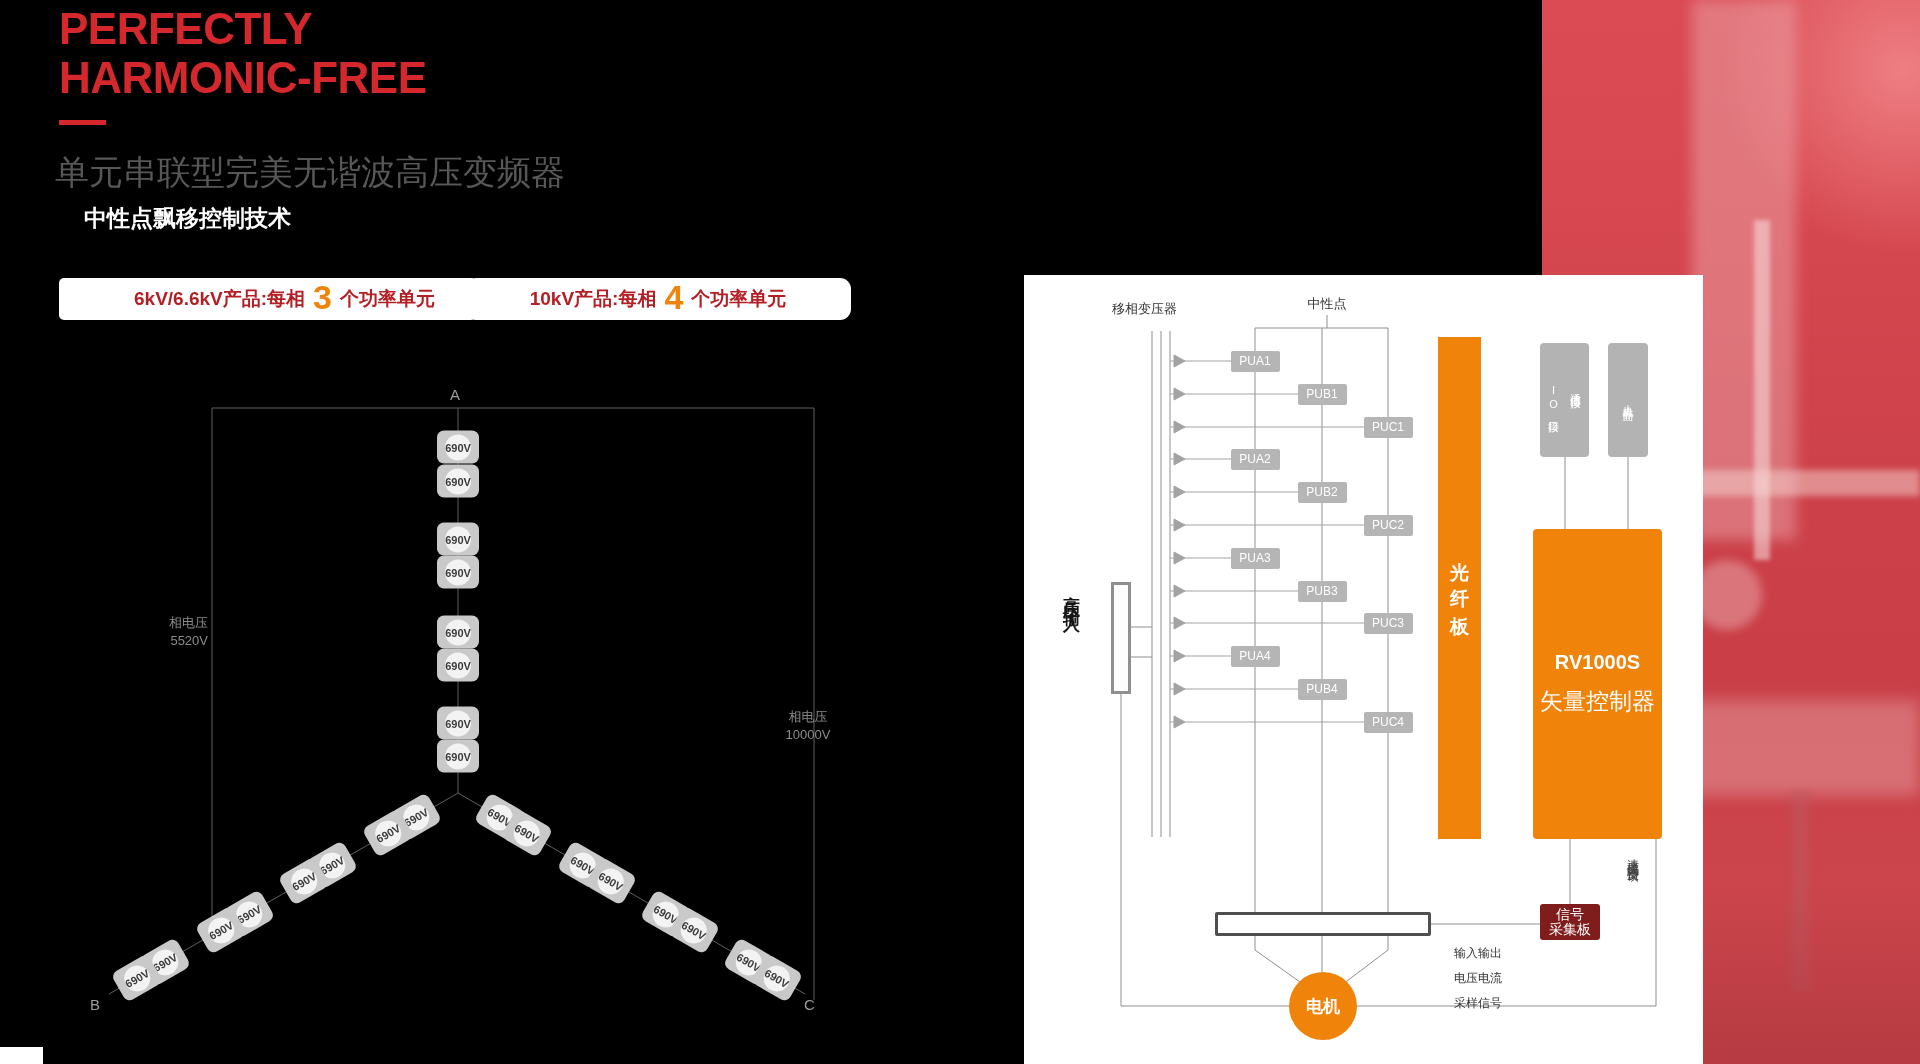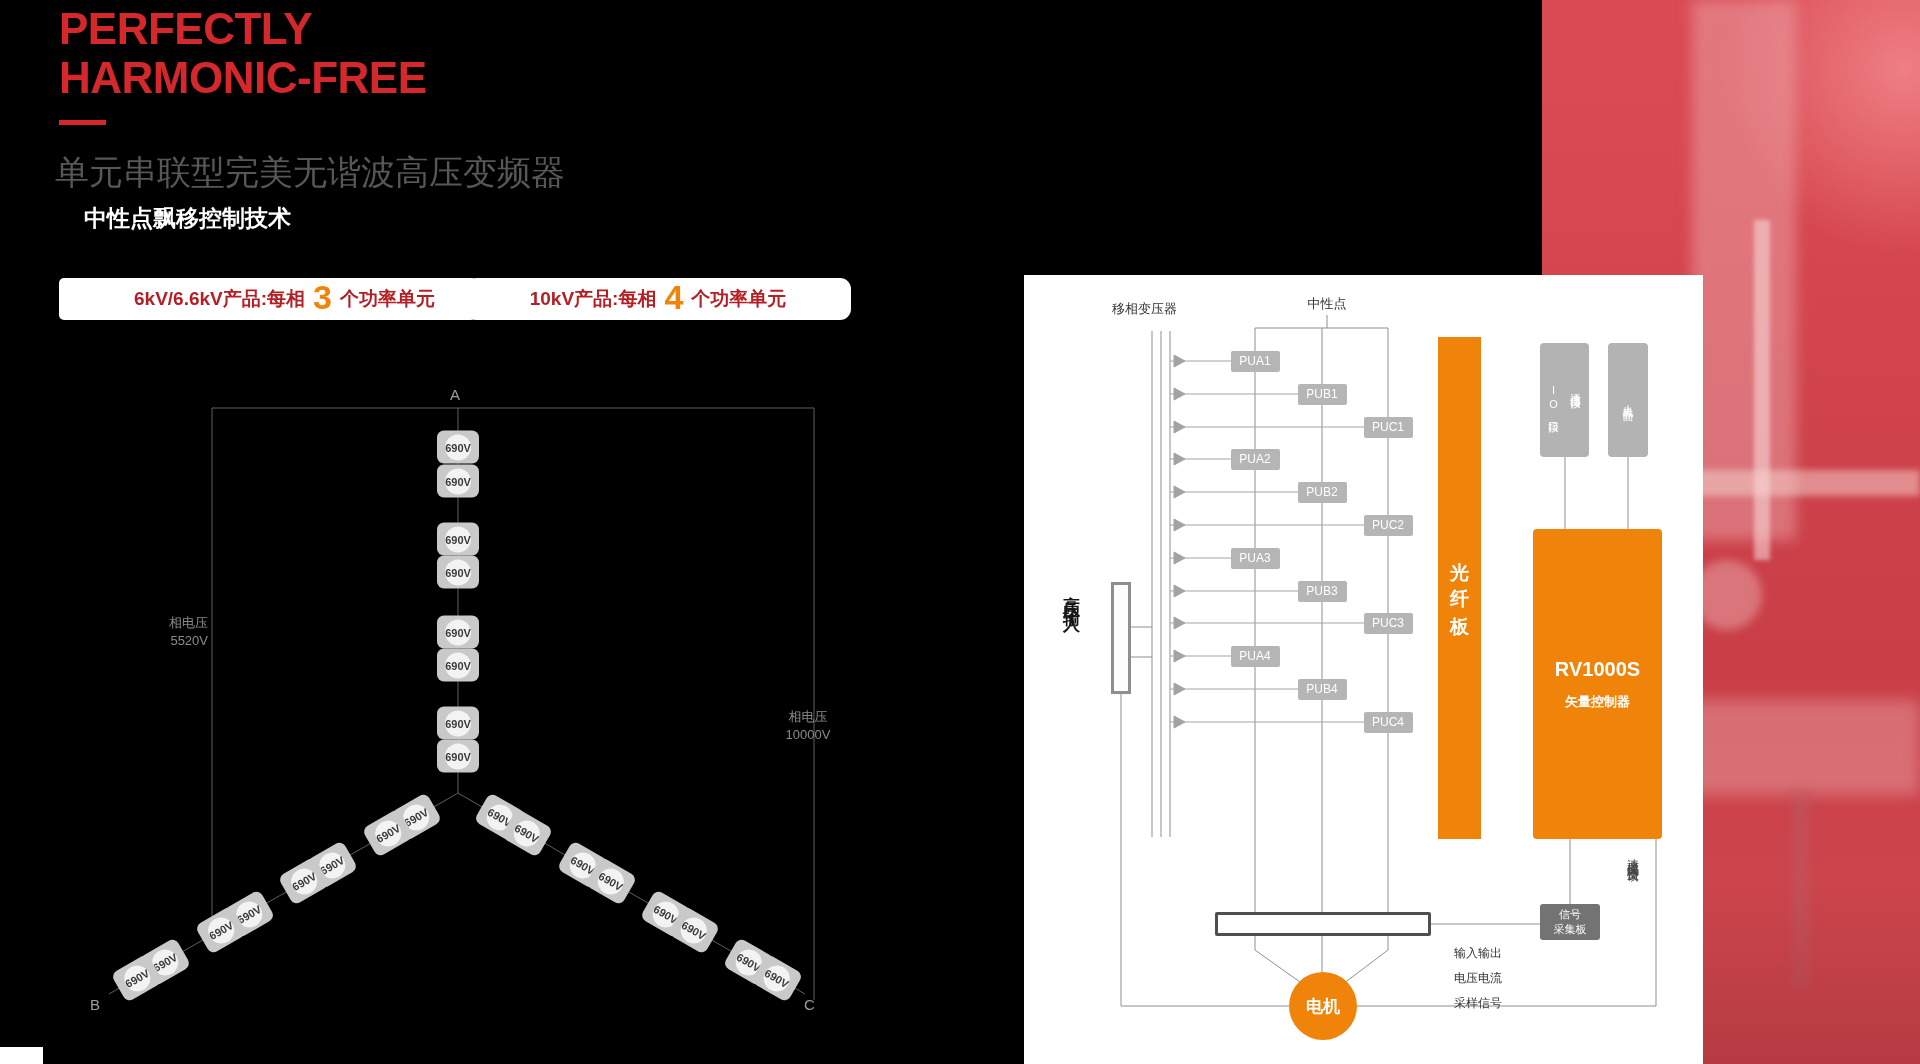--- a/index.html
+++ b/index.html
@@ -63,23 +63,23 @@
         letter-spacing:28px;display:flex;align-items:center;justify-content:center;}
   .gray-vbox{position:absolute;background:#b3b3b3;border-radius:4px;color:#fff;
         writing-mode:vertical-lr;text-orientation:upright;font-size:11px;letter-spacing:2px;
         line-height:2;white-space:pre-line;display:flex;align-items:center;justify-content:center;}
   .io-box{left:516px;top:68px;width:49px;height:114px;}
   .hmi-box{left:584px;top:68px;width:40px;height:114px;}
   .rv-box{position:absolute;left:509px;top:254px;width:129px;height:310px;background:#f0830a;
         border-radius:4px;color:#fff;display:flex;flex-direction:column;align-items:center;
         justify-content:center;gap:12px;}
   .rv-name{font-size:20px;font-weight:700;}
-  .rv-type{font-size:13px;font-weight:700;}
-  .signal-box{position:absolute;left:516px;top:629px;width:60px;height:36px;background:#737373;
-        border-radius:3px;color:#fff;font-size:11px;line-height:15px;text-align:center;
+  .rv-type{font-size:23px;font-weight:400;}
+  .signal-box{position:absolute;left:516px;top:629px;width:60px;height:36px;background:#7f1d1d;
+        border-radius:3px;color:#fff;font-size:14px;line-height:15px;text-align:center;
         white-space:pre-line;display:flex;align-items:center;justify-content:center;}
   .busbar{position:absolute;left:191px;top:637px;width:216px;height:24px;background:#fff;
         border:3px solid #4f4f4f;box-sizing:border-box;border-radius:2px;}
   .hv-bus{position:absolute;left:87px;top:307px;width:20px;height:112px;background:#fdfdfd;
         border:3px solid #8f8f8f;box-sizing:border-box;}
   .hv-label{position:absolute;left:36px;top:308px;writing-mode:vertical-rl;text-orientation:upright;
         font-size:17px;font-weight:700;color:#161616;letter-spacing:6px;}
   .motor{position:absolute;left:265px;top:697px;width:68px;height:68px;border-radius:50%;
         background:#f0830a;color:#fff;font-size:17px;font-weight:700;
         display:flex;align-items:center;justify-content:center;}

